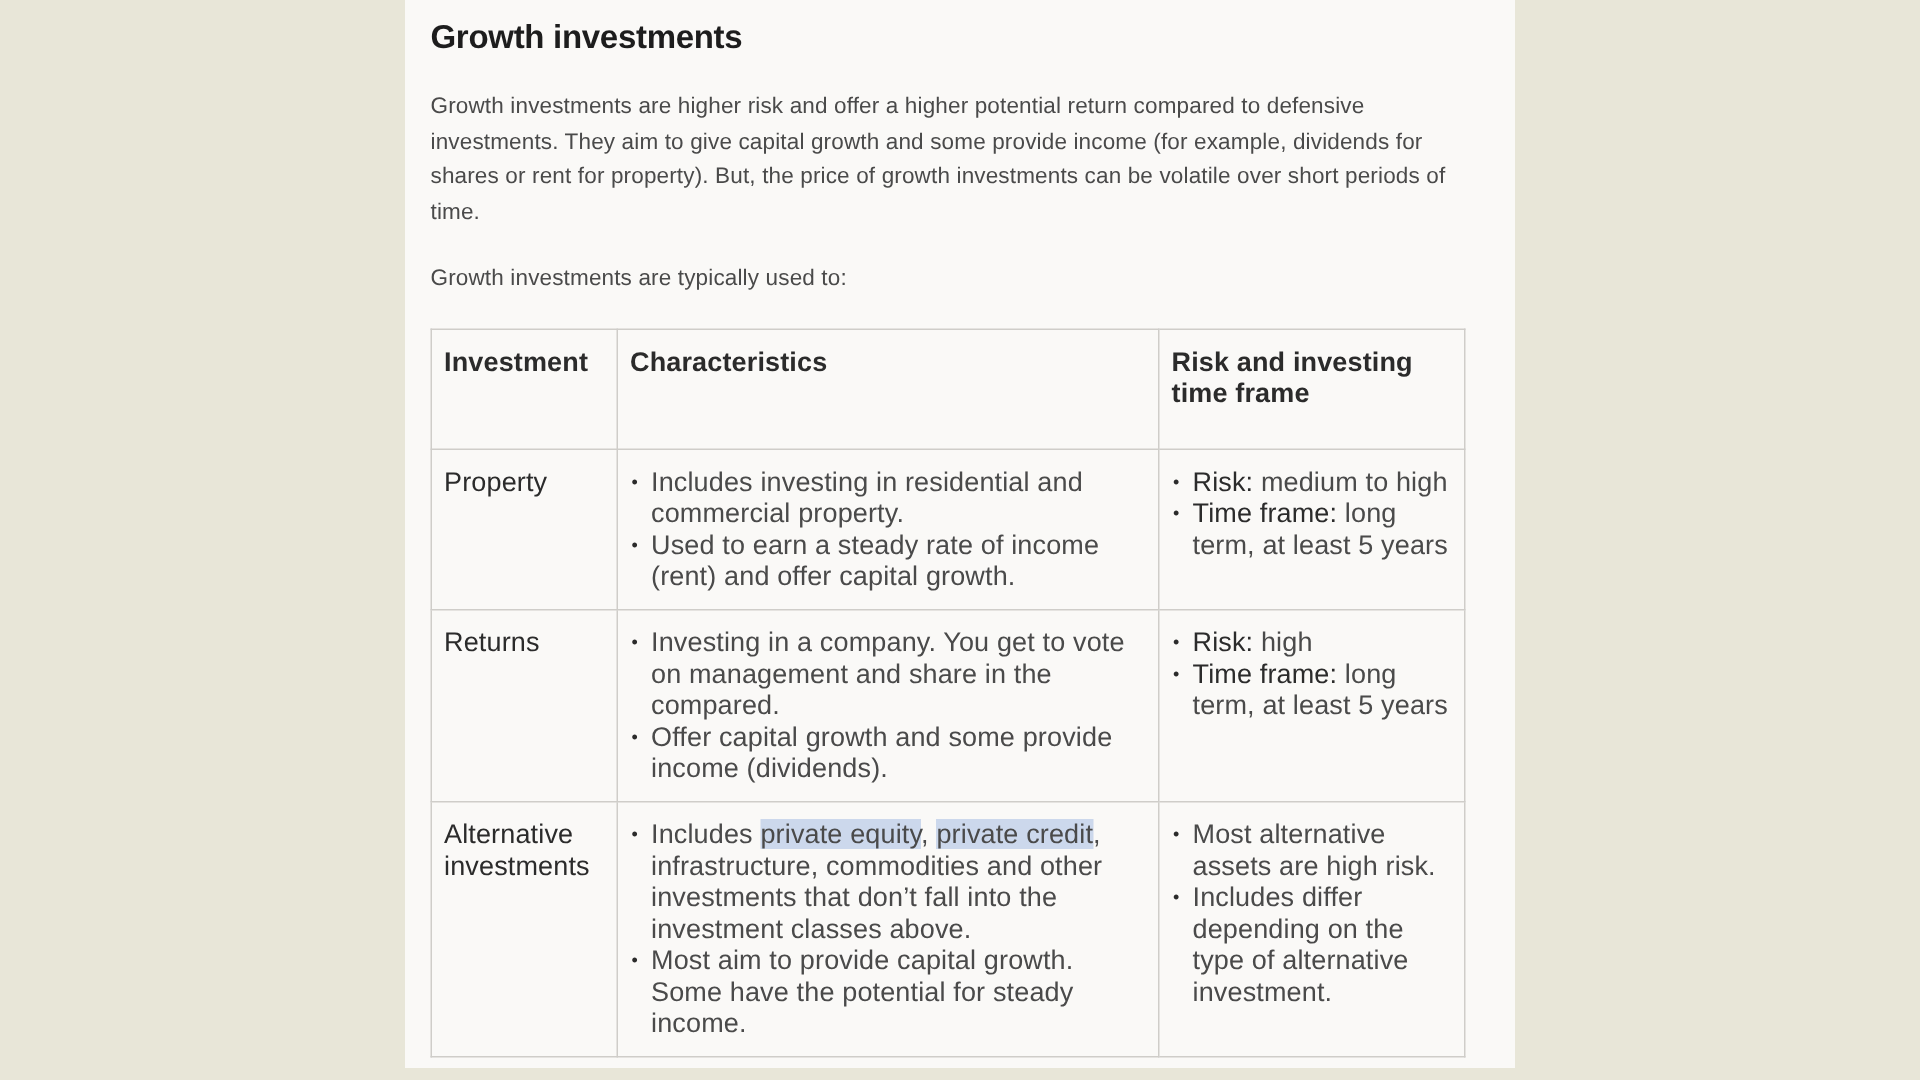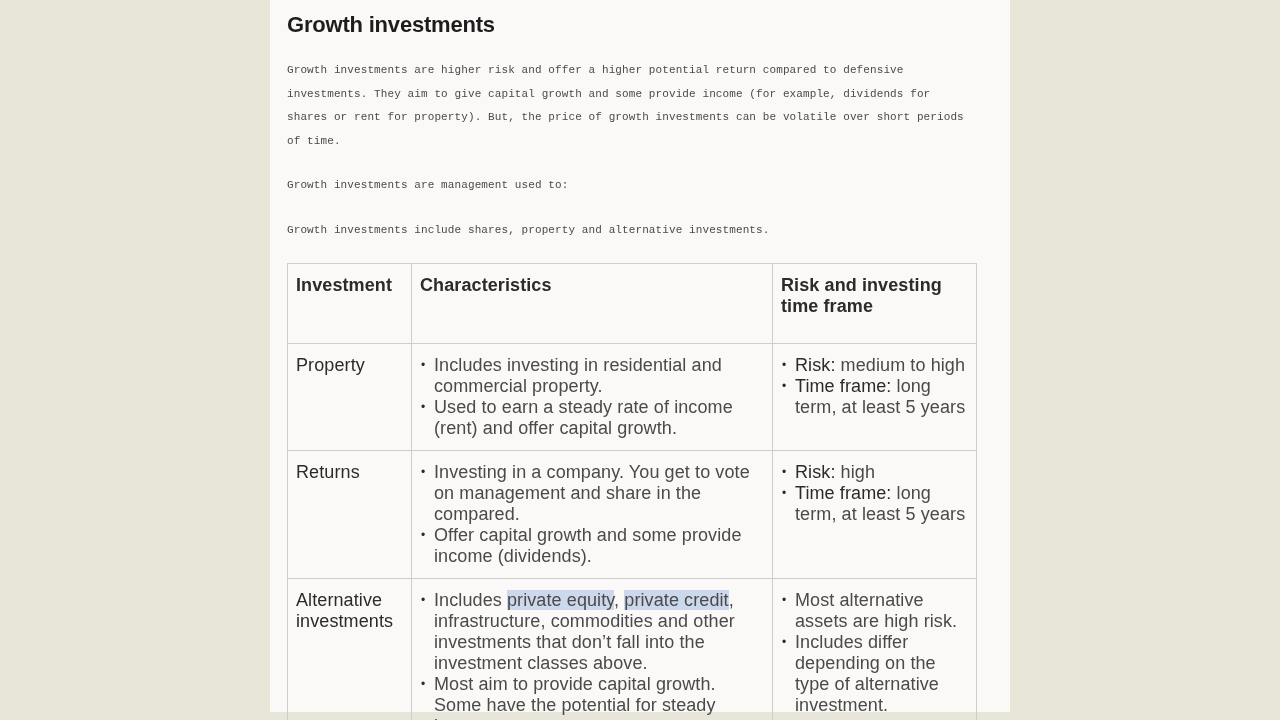--- a/index.html
+++ b/index.html
@@ -26,26 +26,25 @@
     padding:10px 17px 0 17px;
   }
   h1.page-title{
     font-size:22px;
     font-weight:700;
     color:var(--ink-dark);
     letter-spacing:-0.2px;
     margin:2px 0 0 0;
   }
   p.body-text{
-    font-size:11px;
+    font-size:15px;
     line-height:23.5px;
     margin-top:21px;
     letter-spacing:0.1px;
     max-width:690px;
-    font-family:Liberation Mono, monospace;
   }
   ul.usage-list{
     list-style:none;
     margin:15px 0 0 0;
     padding-left:35px;
   }
   ul.usage-list li{
     font-size:14.5px;
     line-height:24px;
     position:relative;
@@ -113,24 +112,23 @@
 </style>
 </head>
 <body>
 
 <div class="content">
 
   <h1 class="page-title">Growth investments</h1>
 
   <p class="body-text">Growth investments are higher risk and offer a higher potential return compared to defensive investments. They aim to give capital growth and some provide income (for example, dividends for shares or rent for property). But, the price of growth investments can be volatile over short periods of time.</p>
 
-  <p class="body-text">Growth investments are management used to:</p>
+  <p class="body-text">Growth investments are typically used to:</p>
 
 
-  <p class="body-text">Growth investments include shares, property and alternative investments.</p>
 
   <table class="inv-table">
     <colgroup>
       <col class="c-investment">
       <col class="c-characteristics">
       <col class="c-risk">
     </colgroup>
     <thead>
       <tr>
         <th>Investment</th>

